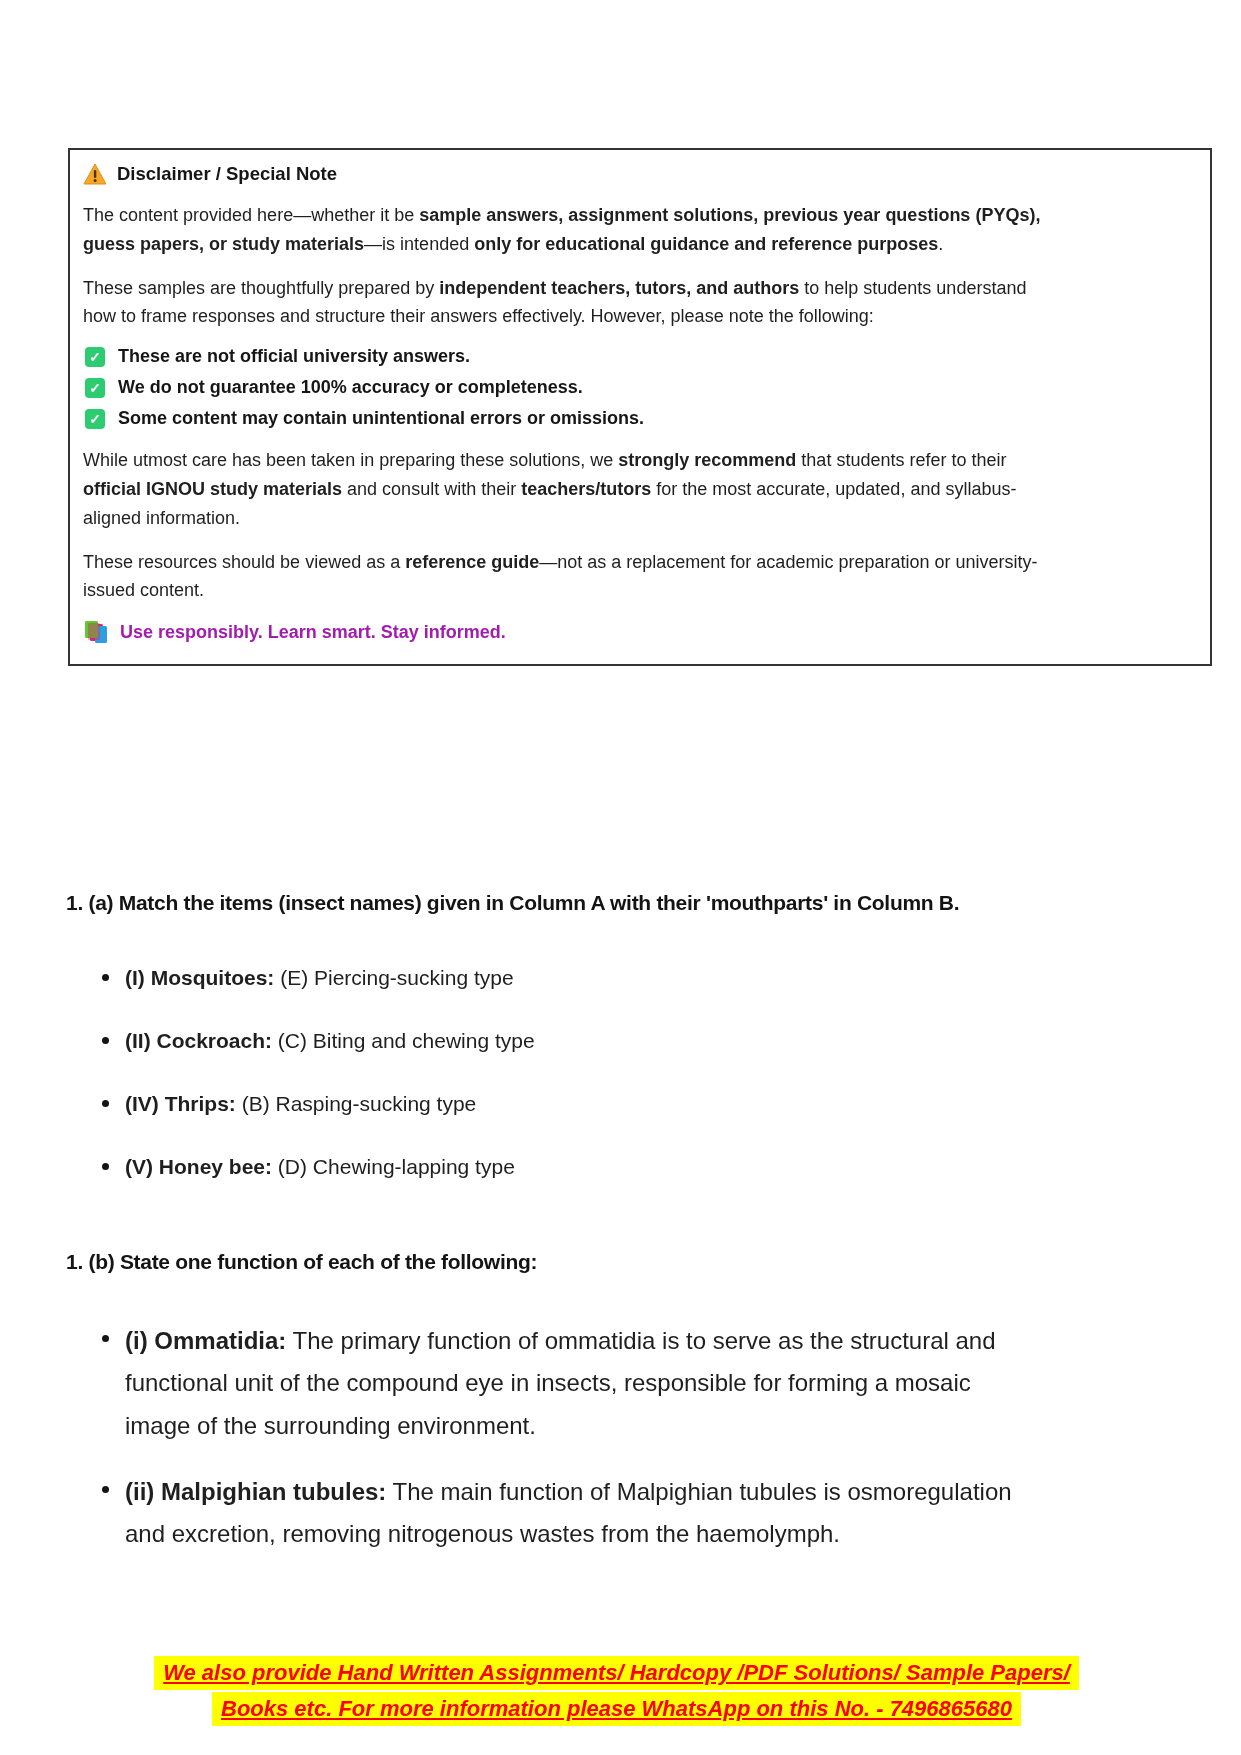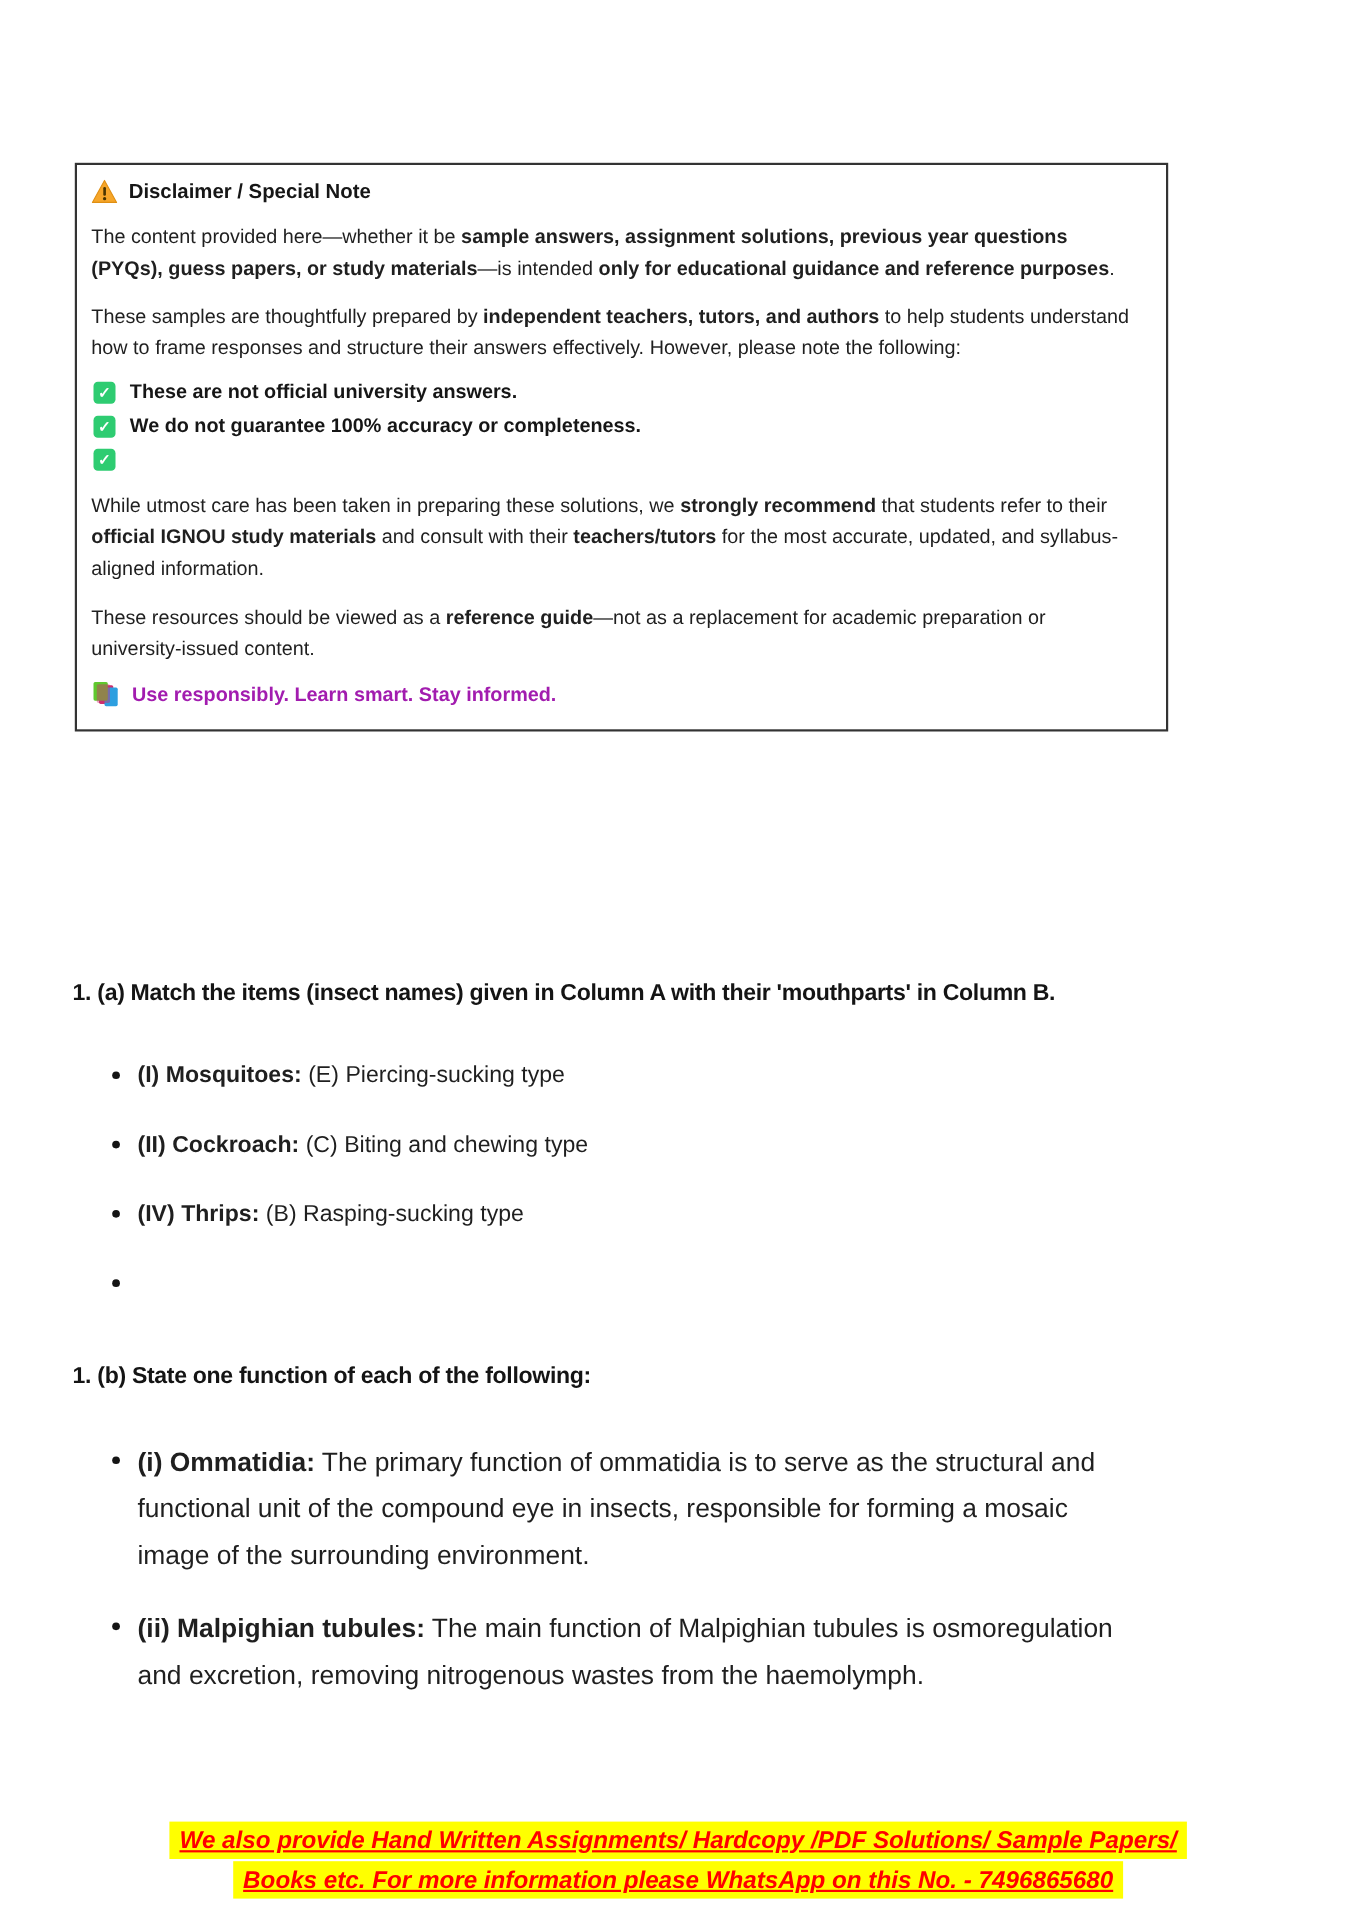--- a/index.html
+++ b/index.html
@@ -2,21 +2,21 @@
 <html><head>
 <meta charset="utf-8">
 <style>
   * { margin:0; padding:0; box-sizing:border-box; }
   html,body { background:#ffffff; }
   body { font-family:"Liberation Sans", sans-serif; color:#1f1f1f; }
   .page { position:relative; width:1241px; height:1755px; background:#ffffff; overflow:hidden; }
 
   
   .disclaimer-box {
-    position:absolute; left:68px; top:148px; width:994px;
+    position:absolute; left:68px; top:148px; width:1144px;
     border:2px solid #333333; background:#ffffff;
     padding:13px 26px 20px 13px;
   }
   .box-title-row { display:flex; align-items:center; gap:10px; margin-bottom:16px; }
   .box-title { font-weight:700; font-size:18.5px; color:#161616; }
   .warn-icon { width:24px; height:22px; display:inline-block; flex:0 0 auto; }
   .box-para { font-size:18px; line-height:1.6; margin-bottom:15px; max-width:962px; }
   .b { font-weight:700; }
   .checklist { list-style:none; margin:2px 0 17px 2px; }
   .check-item { display:flex; align-items:center; gap:13px; margin-bottom:10px; }
@@ -75,20 +75,21 @@
       <li class="check-item">
         <span class="check-icon">✓</span>
         <span class="check-text">These are not official university answers.</span>
       </li>
       <li class="check-item">
         <span class="check-icon">✓</span>
         <span class="check-text">We do not guarantee 100% accuracy or completeness.</span>
       </li>
       <li class="check-item">
         <span class="check-icon">✓</span>
+        <span class="check-text">Some content may contain unintentional errors or omissions.</span>
       </li>
     </ul>
 
     <p class="box-para"><span>While utmost care has been taken in preparing these solutions, we </span><span class="b">strongly recommend</span><span> that students refer to their </span><span class="b">official IGNOU study materials</span><span> and consult with their </span><span class="b">teachers/tutors</span><span> for the most accurate, updated, and syllabus-aligned information.</span></p>
     <p class="box-para"><span>These resources should be viewed as a </span><span class="b">reference guide</span><span>—not as a replacement for academic preparation or university-issued content.</span></p>
 
     <div class="box-footer">
       <span class="books-icon">
         <svg viewBox="0 0 26 24" width="26" height="24" aria-hidden="true">
           <rect x="7" y="4" width="13" height="17" rx="1.5" fill="#cc2e6e"></rect>
@@ -112,20 +113,21 @@
       <li>
         <span class="bullet-dot"></span>
         <span><span class="b">(II) Cockroach:</span><span> (C) Biting and chewing type</span></span>
       </li>
       <li>
         <span class="bullet-dot"></span>
         <span><span class="b">(IV) Thrips:</span><span> (B) Rasping-sucking type</span></span>
       </li>
       <li>
         <span class="bullet-dot"></span>
+        <span><span class="b">(V) Honey bee:</span><span> (D) Chewing-lapping type</span></span>
       </li>
     </ul>
 
     <h2 class="q-heading q-heading-b">1. (b) State one function of each of the following:</h2>
 
     <ul class="qb-list">
       <li>
         <span class="bullet-dot"></span>
         <span class="qb-text"><span class="b">(i) Ommatidia:</span><span> The primary function of ommatidia is to serve as the structural and functional unit of the compound eye in insects, responsible for forming a mosaic image of the surrounding environment.</span></span>
       </li>

